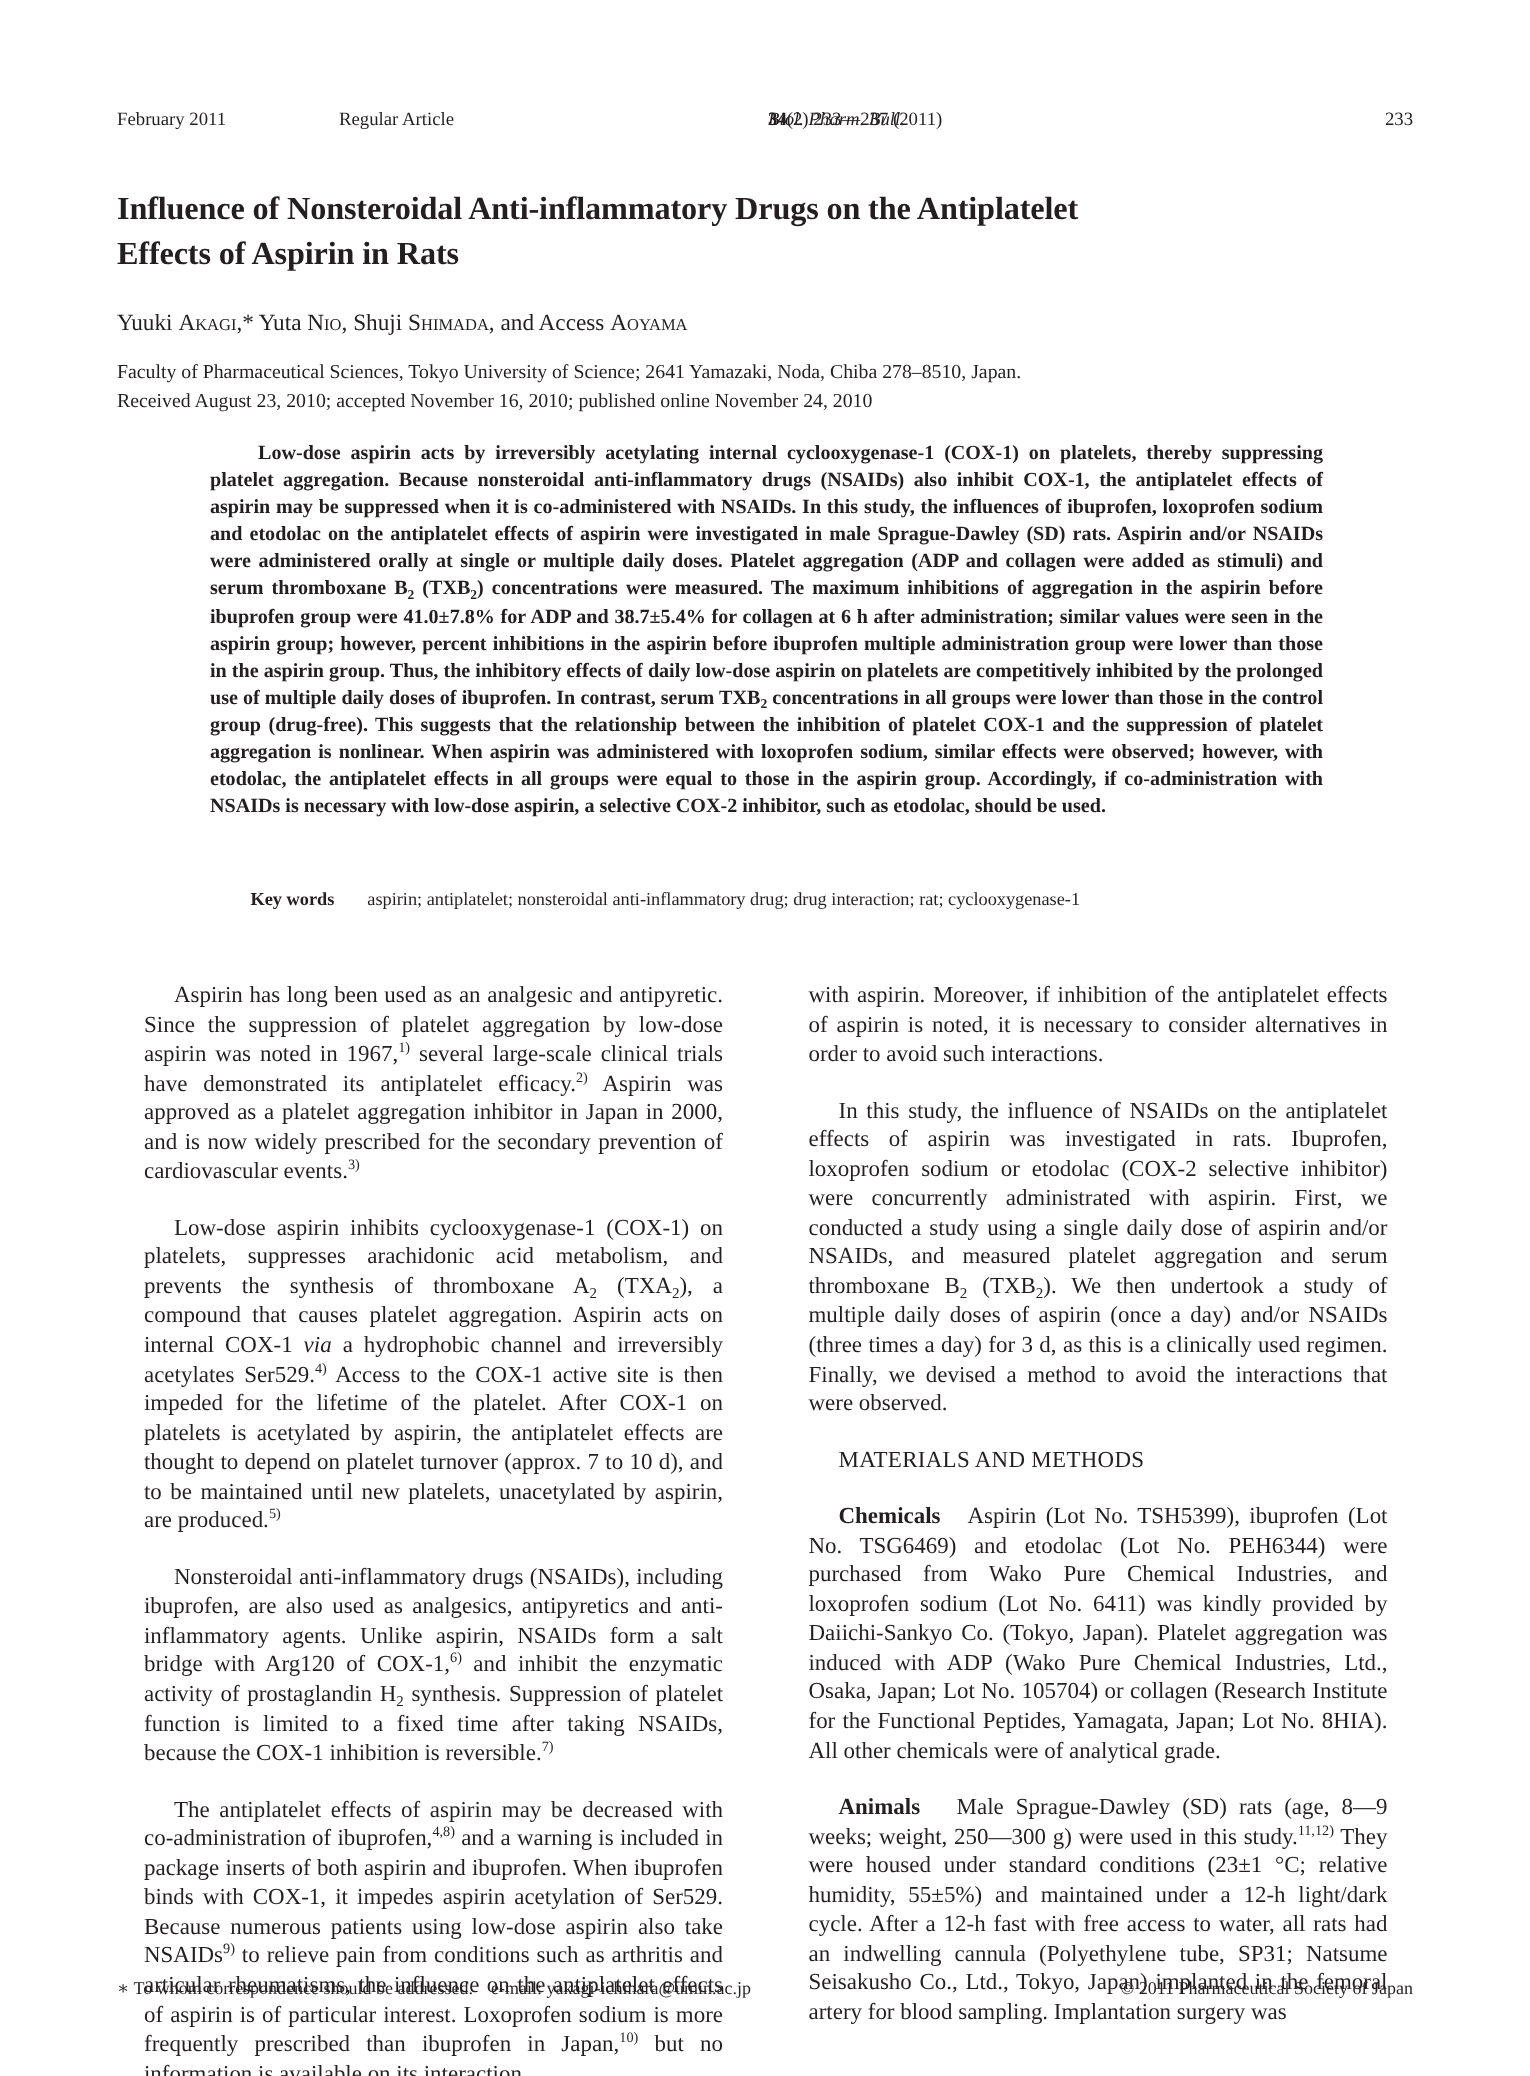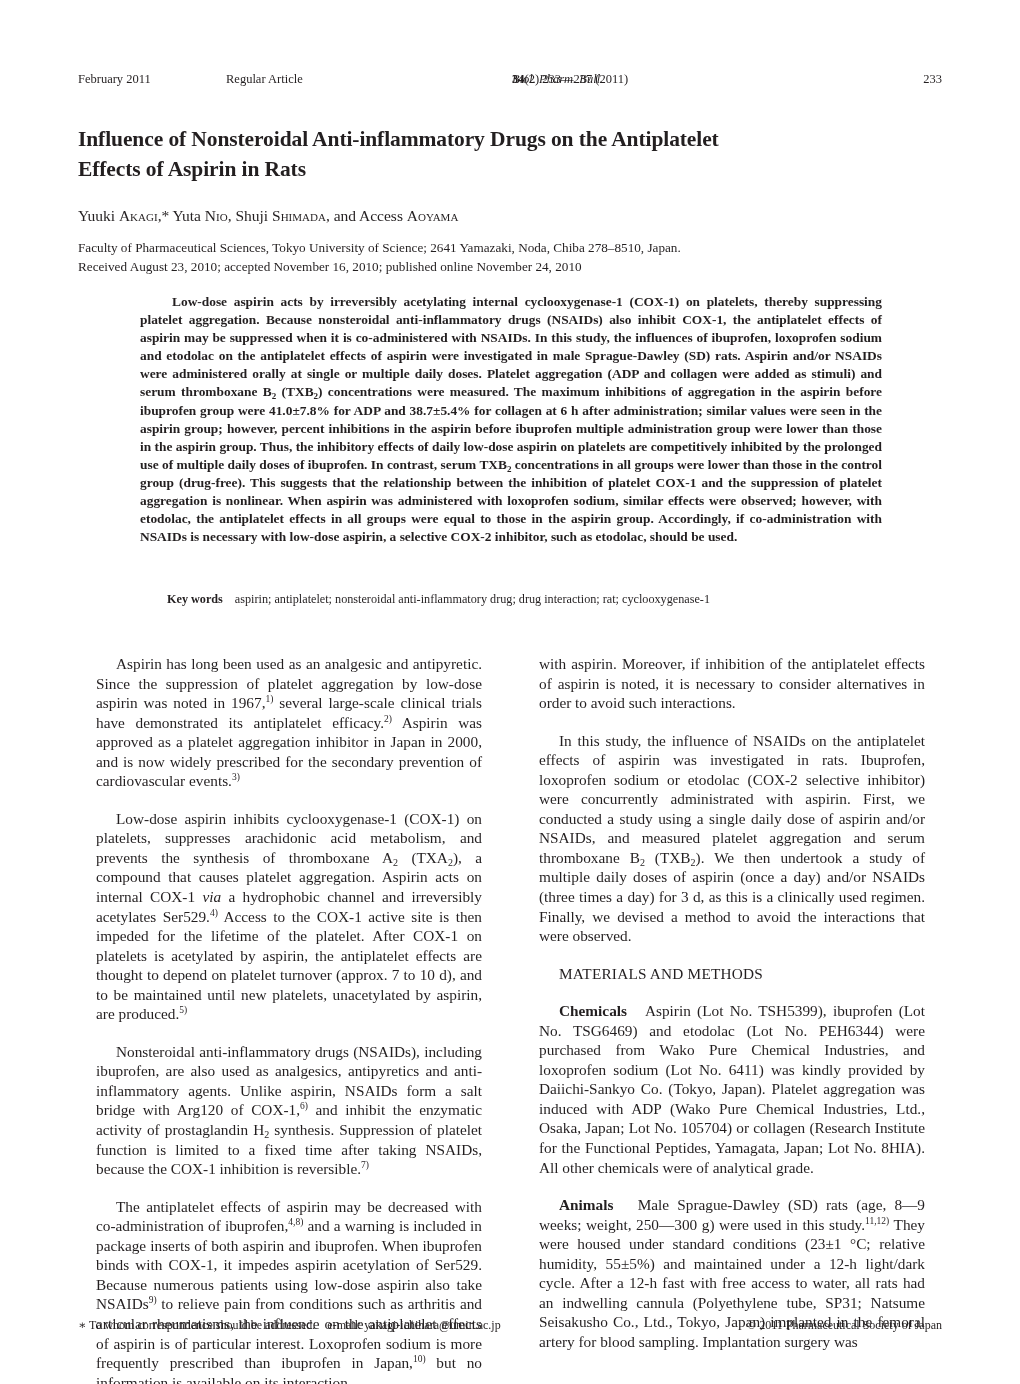--- a/index.html
+++ b/index.html
@@ -19,21 +19,21 @@
            font-size: 21.5px; font-weight: bold; line-height: 30px; letter-spacing: -0.1px; }
   .authors { position: absolute; top: 207px; left: 78px; font-size: 15.5px; white-space: nowrap; }
   .sc { font-variant: small-caps; }
   .affil { position: absolute; top: 240px; left: 78px; font-size: 13.2px; white-space: nowrap; }
   .received { position: absolute; top: 259px; left: 78px; font-size: 13.2px; white-space: nowrap; }
 
   .abstract { position: absolute; top: 293px; left: 140px; width: 742px;
               font-size: 13.4px; font-weight: bold; line-height: 18.1px; text-align: justify;
               text-indent: 32px; }
   .keywords { position: absolute; top: 592px; left: 167px; font-size: 12.2px; white-space: nowrap; }
-  .keywords b { margin-right: 12px; }
+  .keywords b { margin-right: 22px; }
 
   .col { position: absolute; top: 636px; width: 422px; font-size: 15.3px; line-height: 19.55px;
          text-align: justify; }
   .col-left { left: 78px; }
   .col-right { left: 521px; }
   .col p { margin: 18px; text-indent: 20px; }
   .col p.noindent { text-indent: 0; }
   .col sup { font-size: 9.5px; line-height: 0; vertical-align: 6px; }
   .col sub { font-size: 10px; line-height: 0; vertical-align: -3px; }
   .abstract sub { font-size: 9px; line-height: 0; vertical-align: -3px; }

